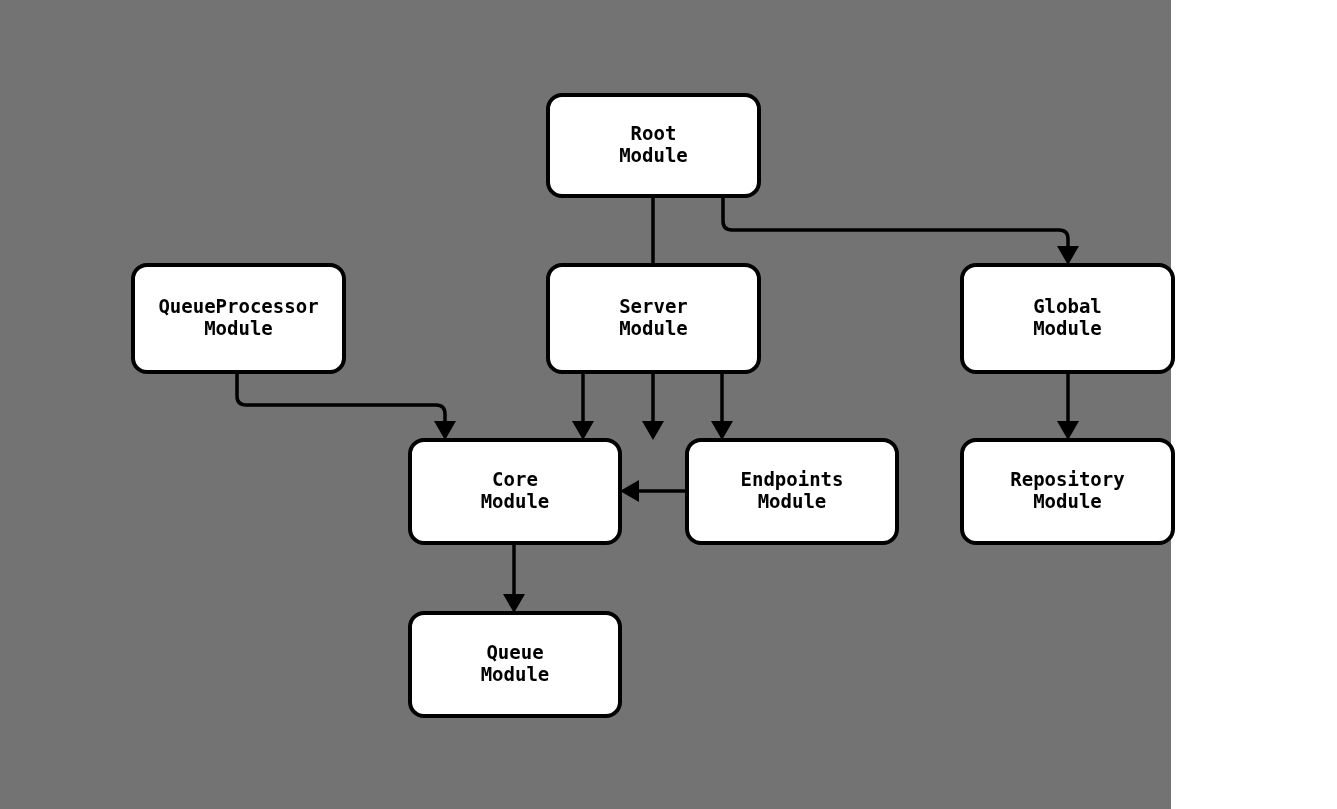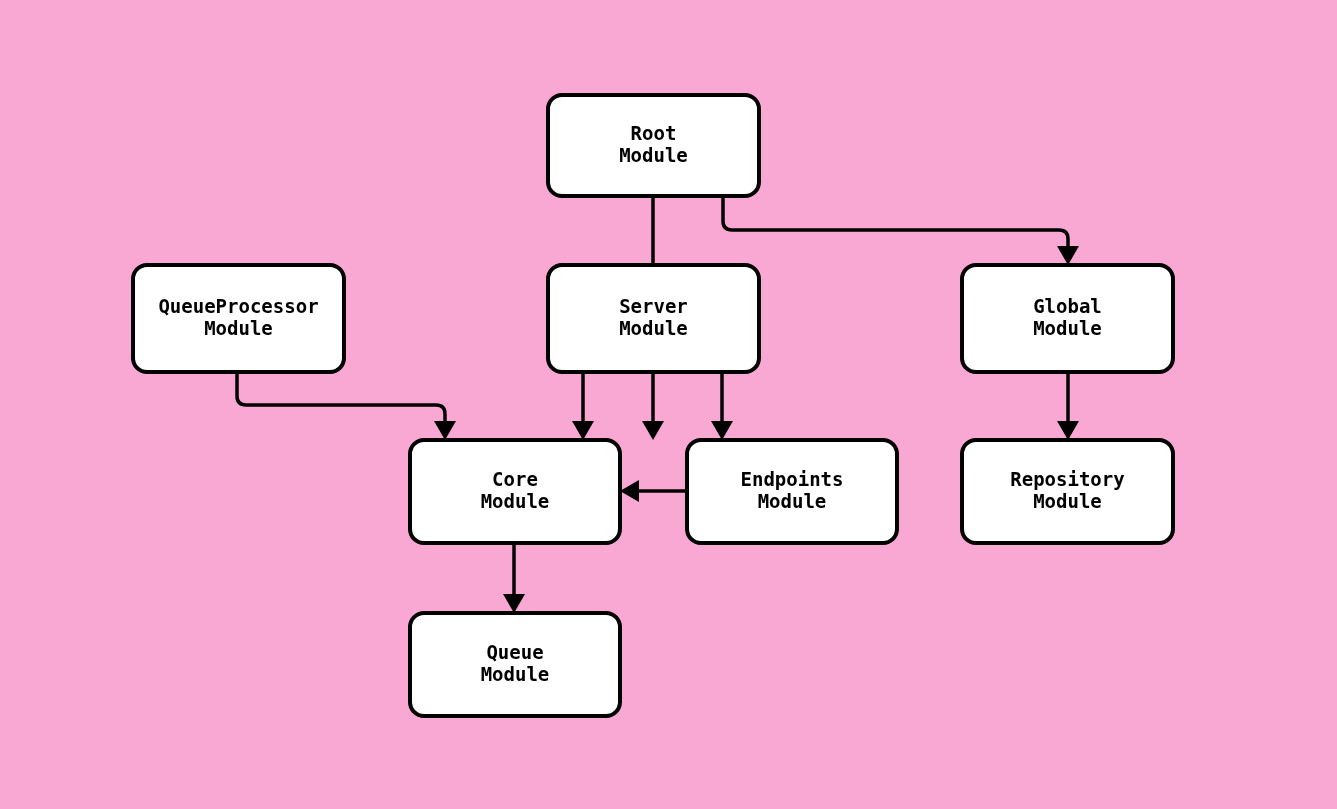--- a/index.html
+++ b/index.html
@@ -9,23 +9,23 @@
     background: #ffffff;
   }
   body {
     width: 1337px;
     height: 809px;
     font-family: "DejaVu Sans Mono", "Liberation Mono", monospace;
     overflow: hidden;
   }
   #diagram-root {
     position: relative;
-    width: 1337px;
+    width: 1171px;
     height: 809px;
-    background: #f9a8d4;
+    background: #737373;
   }
   svg#diagram-canvas {
     display: block;
     width: 1337px;
     height: 809px;
   }
   .node-box {
     fill: #ffffff;
     stroke: #000000;
     stroke-width: 4;

